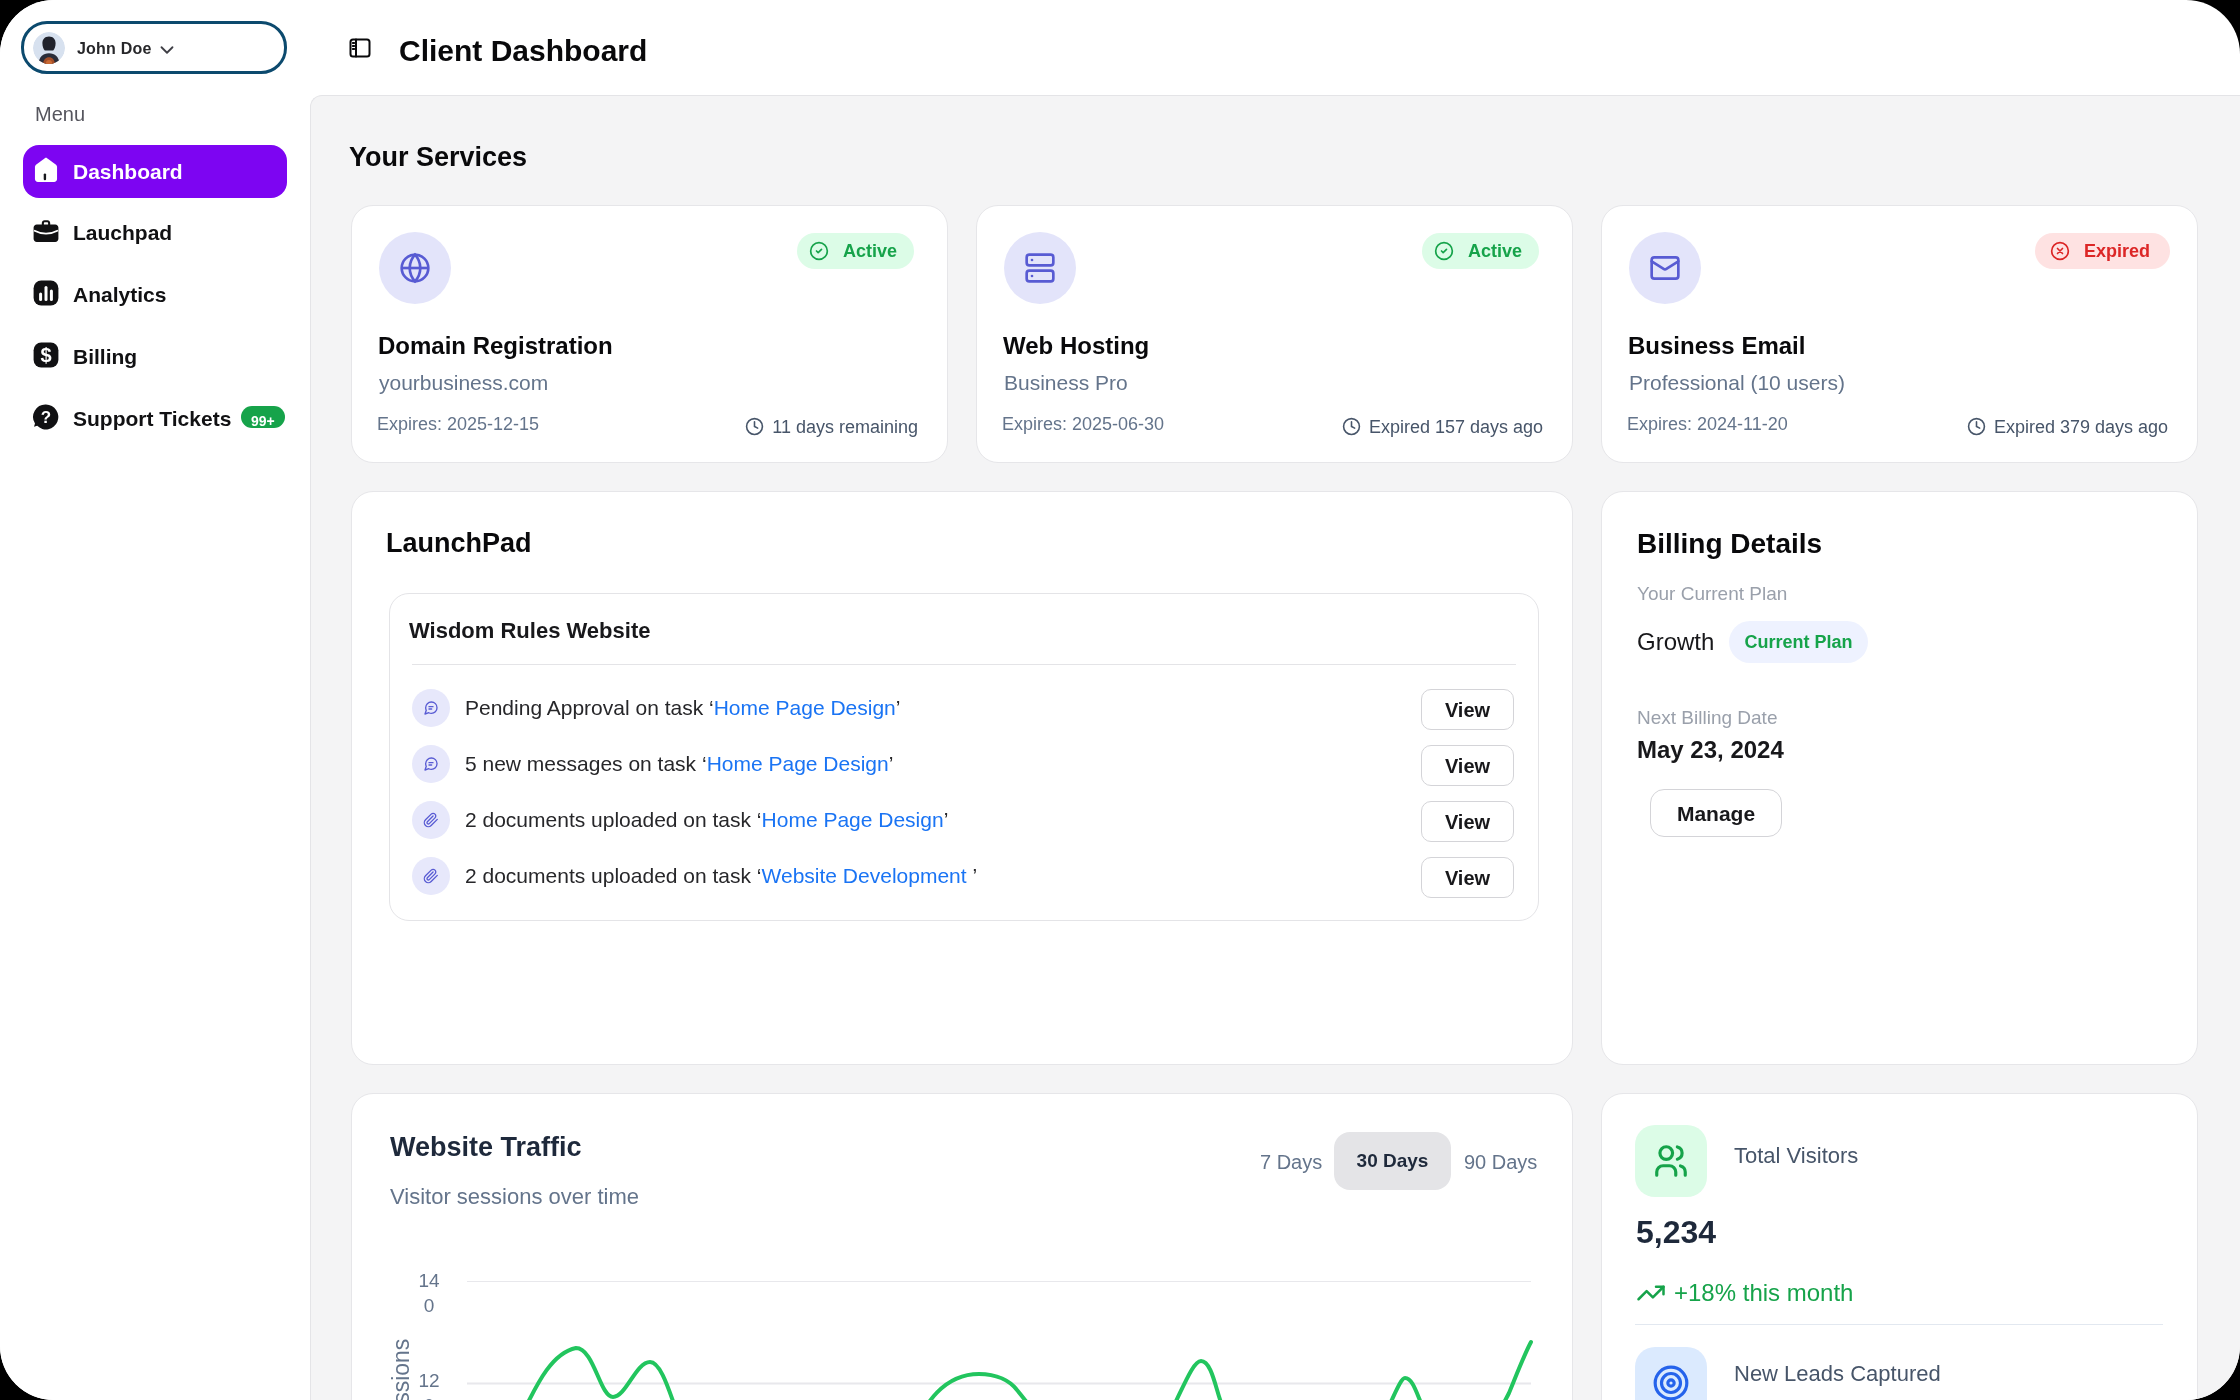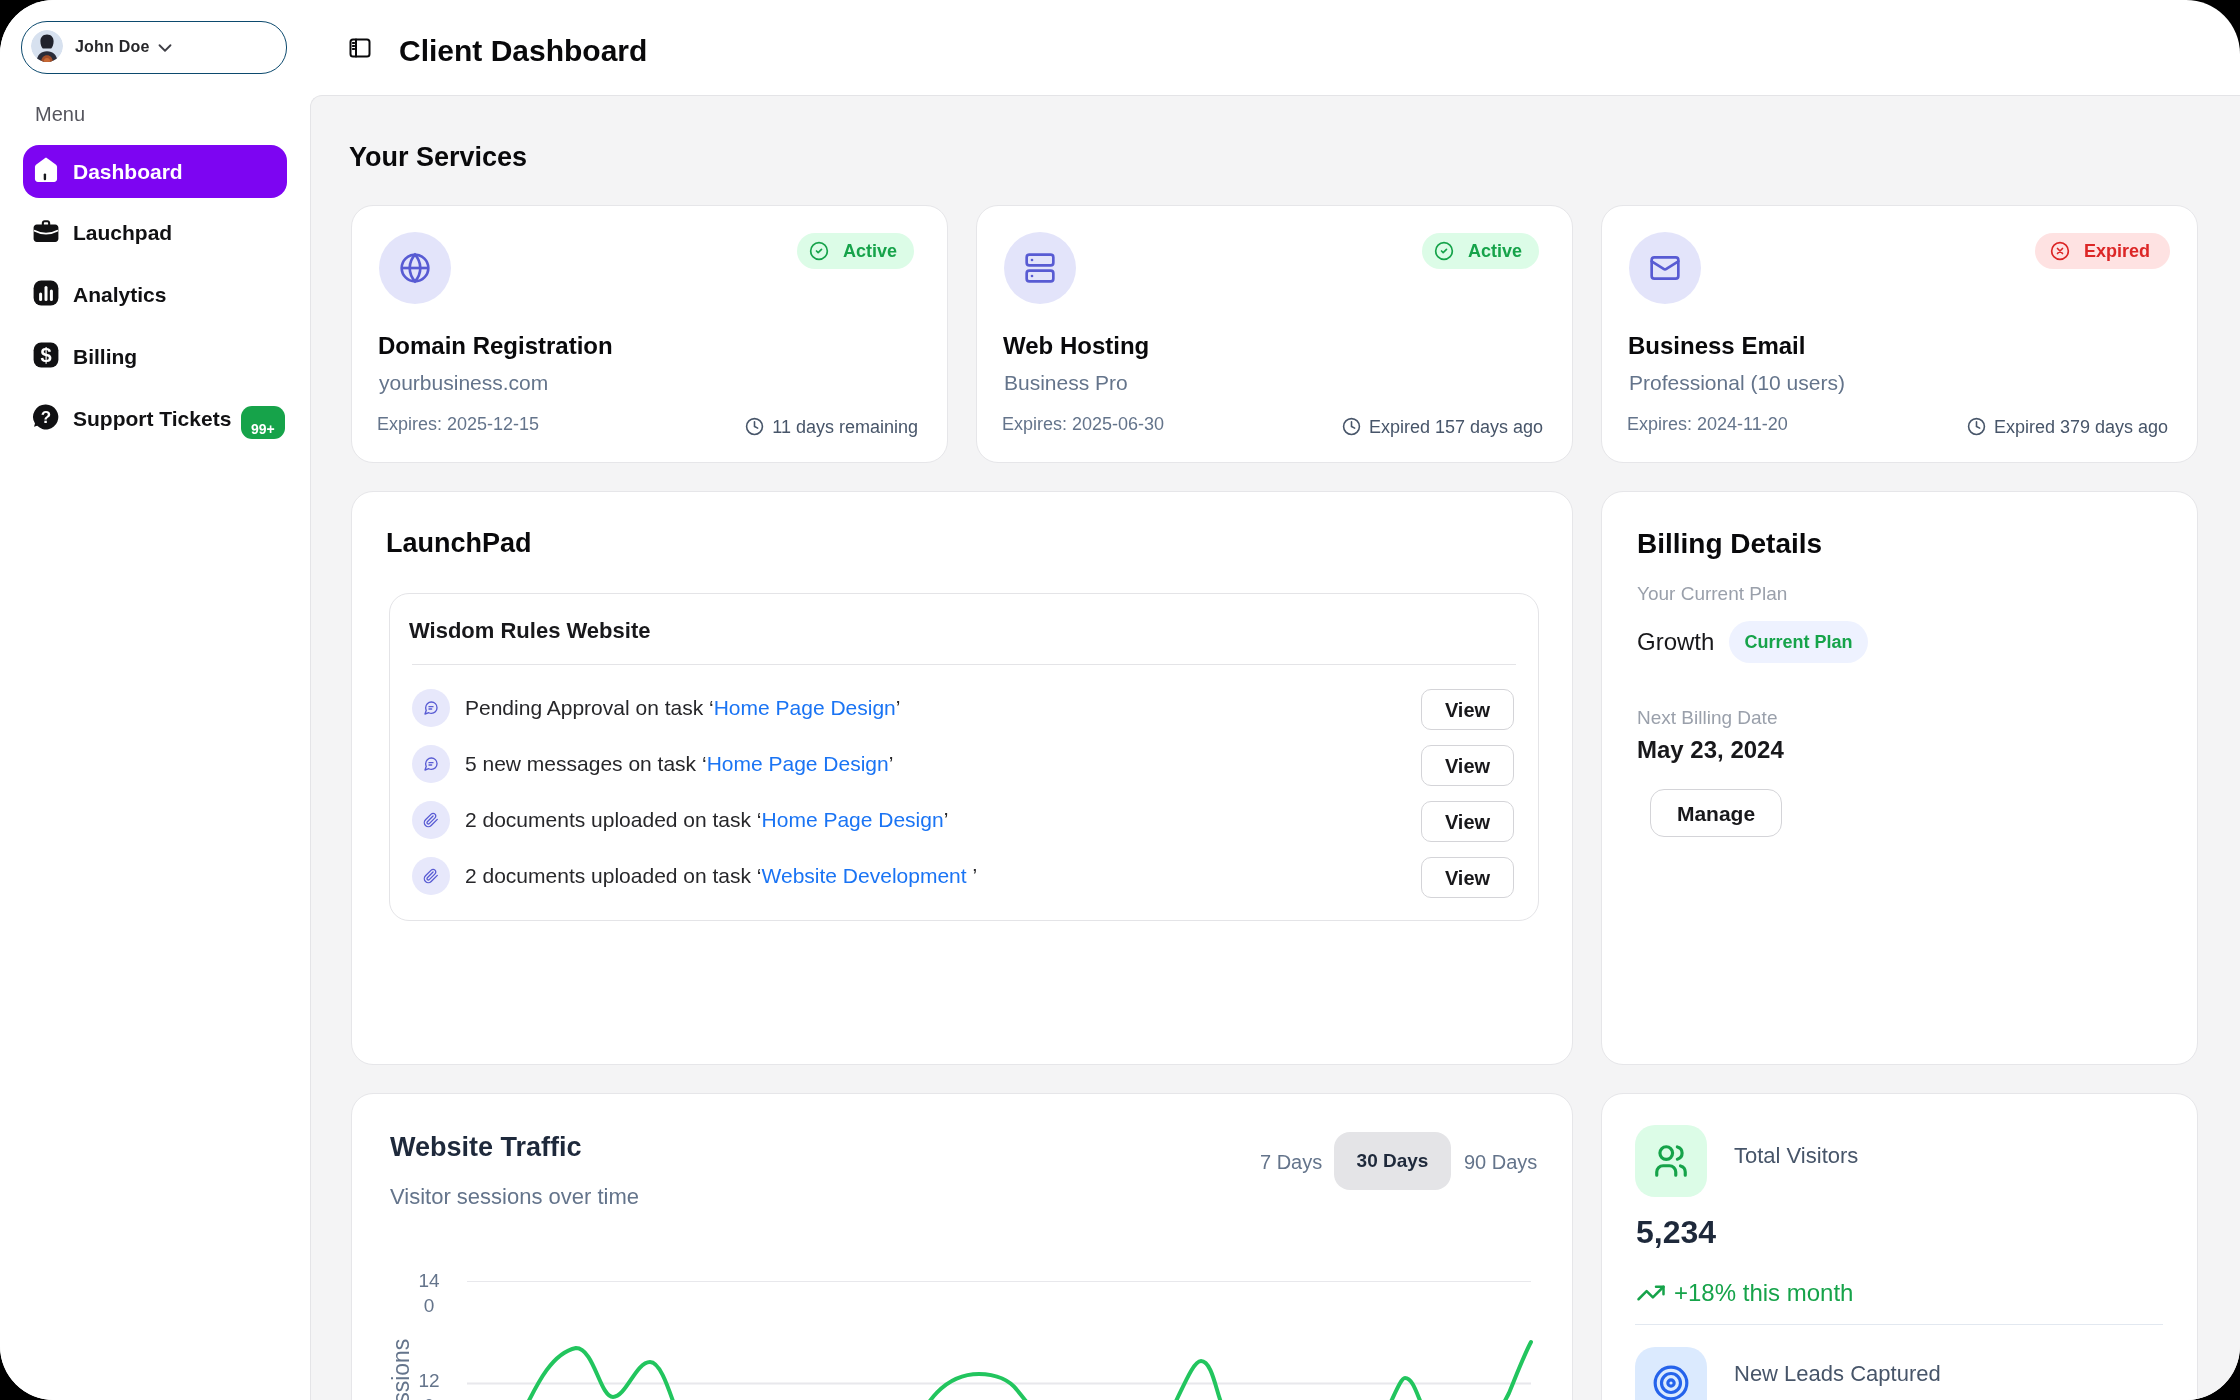--- a/index.html
+++ b/index.html
@@ -1,20 +1,20 @@
 <!DOCTYPE html>
 <html><head>
 <meta charset="utf-8">
 <style>
   * { margin:0; padding:0; box-sizing:border-box; }
   html,body { width:2240px; height:1400px; background:#000; font-family:"Liberation Sans", sans-serif; }
   #app { position:absolute; left:0; top:0; width:2240px; height:1400px; background:#fff; border-radius:54px; overflow:hidden; }
   
   #sidebar { position:absolute; left:0; top:0; width:310px; height:1400px; background:#fff; }
-  #userchip { position:absolute; left:21px; top:21px; width:266px; height:53px; border:1px solid #0c4a6e; border-radius:26px; background:#fff;text-align:center; }
+  #userchip { position:absolute; left:21px; top:21px; width:266px; height:53px; border:3px solid #0c4a6e; border-radius:26px; background:#fff;text-align:center; }
   #uname { position:absolute; left:53px; top:0; height:50px; line-height:50px; font-size:16px; font-weight:700; color:#27272a; letter-spacing:.2px;}
   #menu-label { position:absolute; left:35px; top:103px; font-size:20px; color:#55555d; }
   .nav { position:absolute; left:23px; width:264px; height:53px; border-radius:16px; }
   .nav .ic { position:absolute; left:9px; top:11px; width:28px; height:28px; }
   .nav .lb { position:absolute; left:50px; top:0; height:53px; line-height:53px; font-size:21px; font-weight:600; color:#111113; }
   #nav-dash { top:145px; background:#7d05f2; }
   #nav-dash .lb { color:#fff; }
   
   #hd-title { position:absolute; left:399px; top:34px; font-size:30px; font-weight:700; color:#09090b; }
   
@@ -134,21 +134,21 @@
           <text x="14" y="21.4" text-anchor="middle" font-family="Liberation Sans" font-size="20" font-weight="bold" fill="#fff">$</text>
         </svg>
       <span class="lb">Billing</span>
     </div>
     <div class="nav" id="nav-support" style="top:392px;">
       <svg class="ic" viewBox="0 0 28 28">
           <path fill="#111113" d="M14 1.6 a12.4 12.4 0 1 1 -8.8 21.2 l-3.2 1 1-3.2 A12.4 12.4 0 0 1 14 1.6z"></path>
           <text x="14" y="20.4" text-anchor="middle" font-family="Liberation Sans" font-size="17" font-weight="bold" fill="#fff">?</text>
         </svg>
       <span class="lb">Support Tickets</span>
-      <span style="position:absolute;left:218px;top:14px;height:33px;padding:12px 10px;background:#16a34a;border-radius:11px;color:#fff;font-size:14px;font-weight:700;line-height:22px;">99+</span>
+      <span style="position:absolute;left:218px;top:14px;height:22px;padding:4px 10px;background:#16a34a;border-radius:11px;color:#fff;font-size:14px;font-weight:700;line-height:22px;">99+</span>
     </div>
   </div>
 
   <svg width="24" height="24" viewBox="0 0 24 24" fill="none" stroke="#09090b" stroke-width="2" stroke-linecap="round" style="position:absolute;left:348px;top:36px;">
     <rect x="2.5" y="3.5" width="19" height="17" rx="2.5"></rect>
     <path d="M8 3.5v17"></path>
     <path d="M4.8 7h1.4"></path>
       <path d="M4.8 10h1.4"></path>
       <path d="M4.8 13h1.4"></path>
   </svg>

